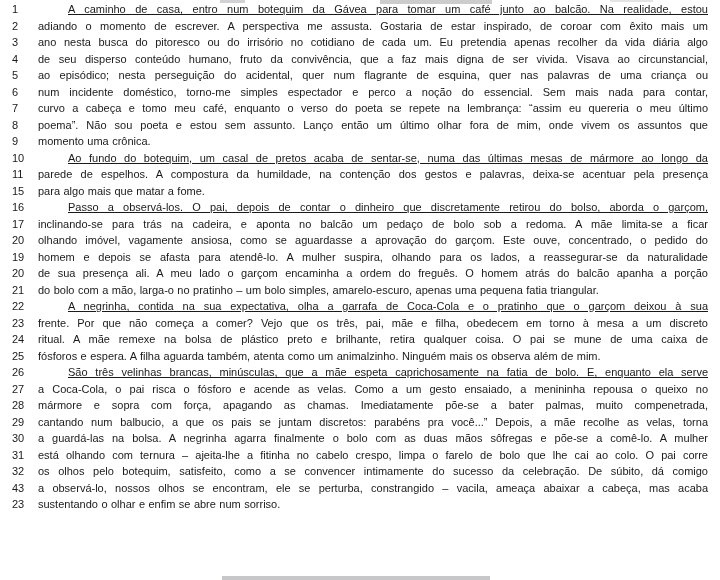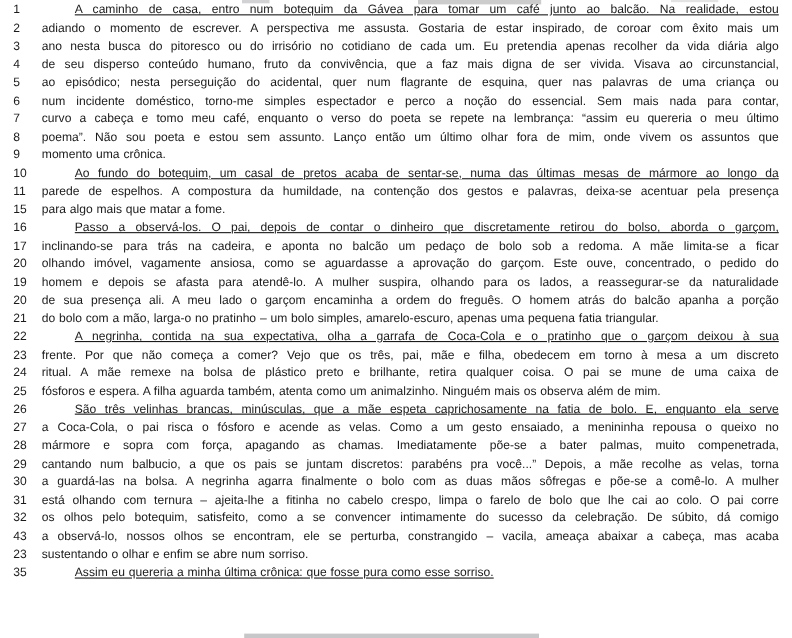--- a/index.html
+++ b/index.html
@@ -177,19 +177,15 @@
         <span class="text">os olhos pelo botequim, satisfeito, como a se convencer intimamente do sucesso da celebração. De súbito, dá comigo</span>
       </div>
       <div class="line">
         <span class="num">43</span>
         <span class="text">a observá-lo, nossos olhos se encontram, ele se perturba, constrangido – vacila, ameaça abaixar a cabeça, mas acaba</span>
       </div>
       <div class="line end">
         <span class="num">23</span>
         <span class="text">sustentando o olhar e enfim se abre num sorriso.</span>
       </div>
-      <div class="line indent end">
-        <span class="num">35</span>
-        <span class="text">Assim eu quereria a minha última crônica: que fosse pura como esse sorriso.</span>
-      </div>
     </div>
   <div class="artifact a-bottom-1"></div>
 </div>
 
 </body></html>

